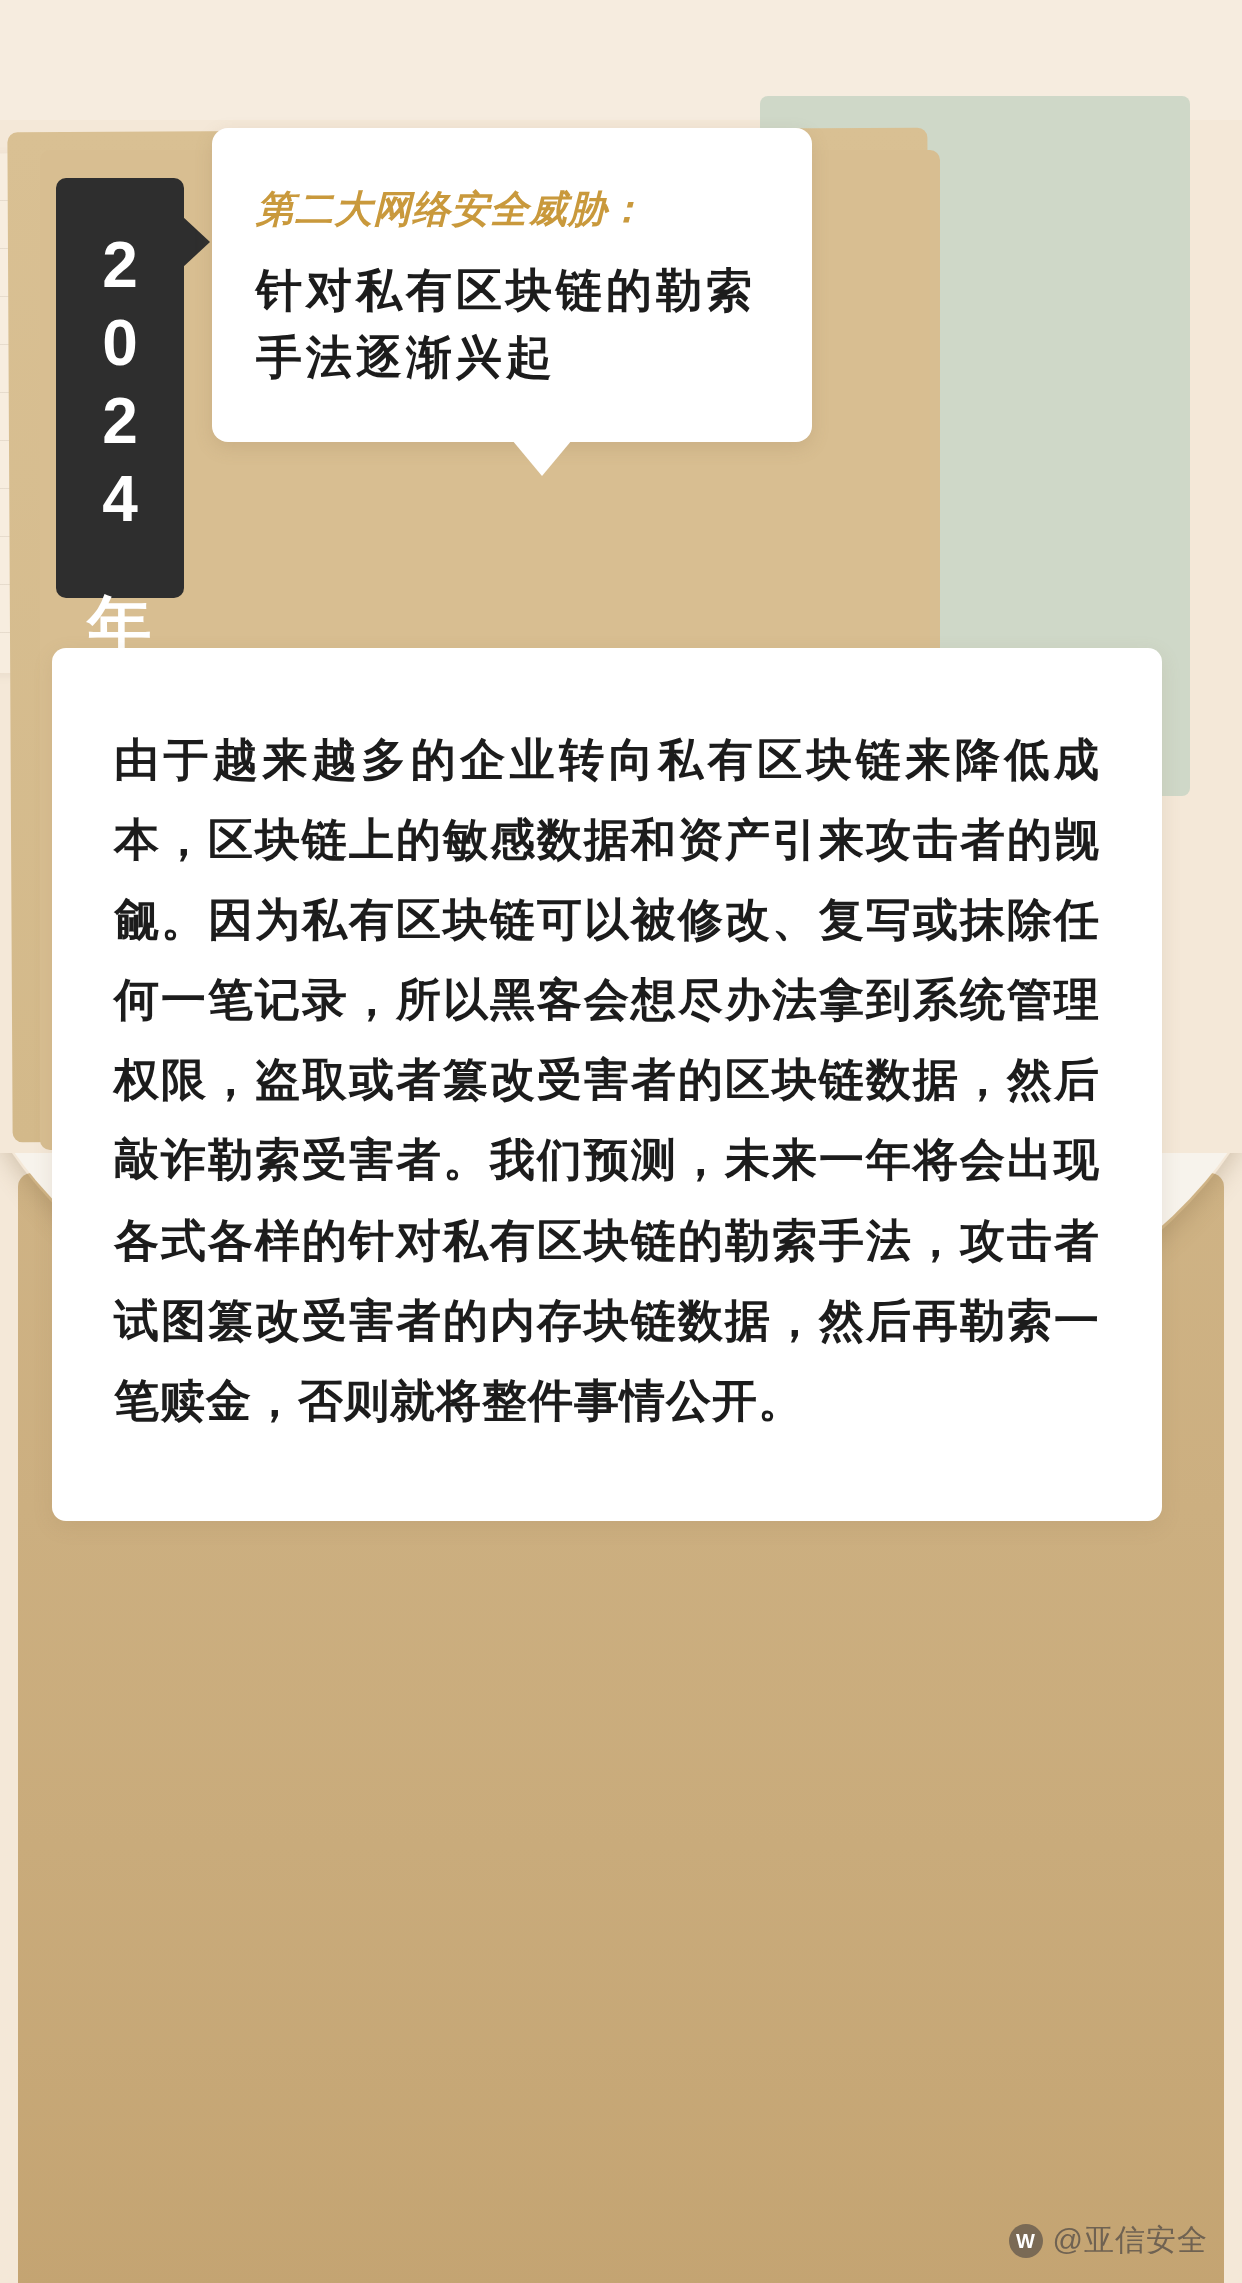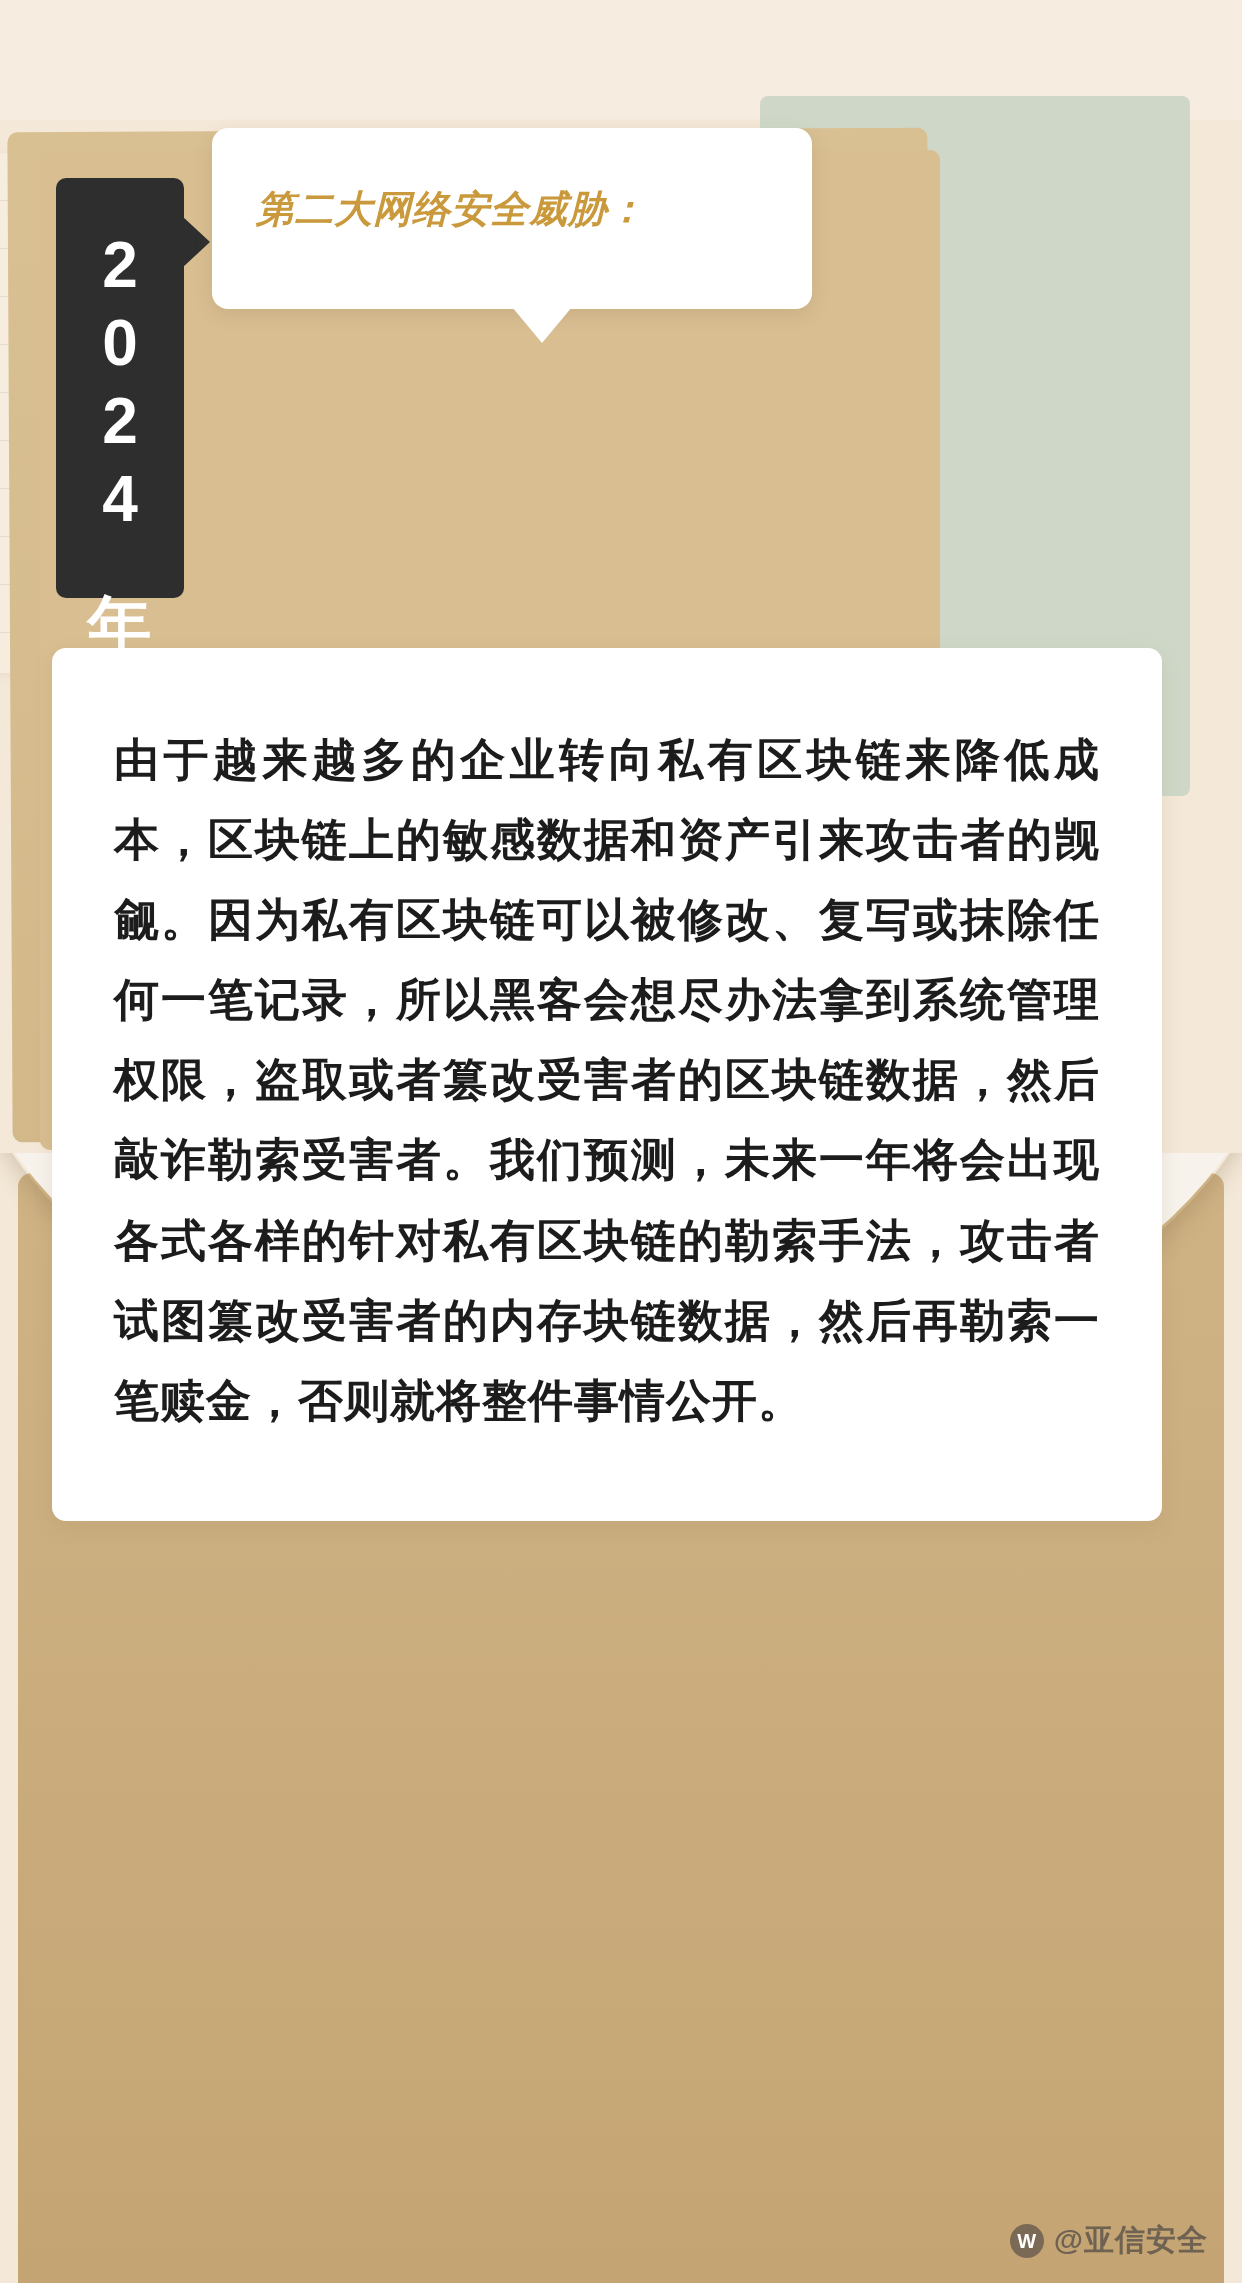--- a/index.html
+++ b/index.html
@@ -257,21 +257,21 @@
     background: #7a6a55;
     color: #fff;
     font-size: 20px;
     line-height: 34px;
     text-align: center;
     font-weight: 700;
   }
   .footer-label {
     color: #6f6252;
     font-size: 30px;
-    font-weight: 700;
+    font-weight: 400;
     letter-spacing: 1px;
   }
 </style>
 </head>
 <body>
 
 <div class="bg"></div>
 <div class="bg-top-strip"></div>
 <div class="paper-sheet"></div>
 <div class="green-card"></div>
@@ -294,20 +294,21 @@
     <div class="button-hole"></div>
   </div>
 </div>
 
 <div class="year-tag">
   <span class="year-text">2024年</span>
 </div>
 
 <div class="title-card">
   <p class="title-eyebrow">第二大网络安全威胁：</p>
+  <p class="title-main">针对私有区块链的勒索手法逐渐兴起</p>
 </div>
 
 <div class="body-card">
   <p class="body-text">由于越来越多的企业转向私有区块链来降低成本，区块链上的敏感数据和资产引来攻击者的觊觎。因为私有区块链可以被修改、复写或抹除任何一笔记录，所以黑客会想尽办法拿到系统管理权限，盗取或者篡改受害者的区块链数据，然后敲诈勒索受害者。我们预测，未来一年将会出现各式各样的针对私有区块链的勒索手法，攻击者试图篡改受害者的内存块链数据，然后再勒索一笔赎金，否则就将整件事情公开。</p>
 </div>
 
 <div class="footer">
   <span class="weibo-icon">W</span>
   <span class="footer-label">@亚信安全</span>
 </div>

